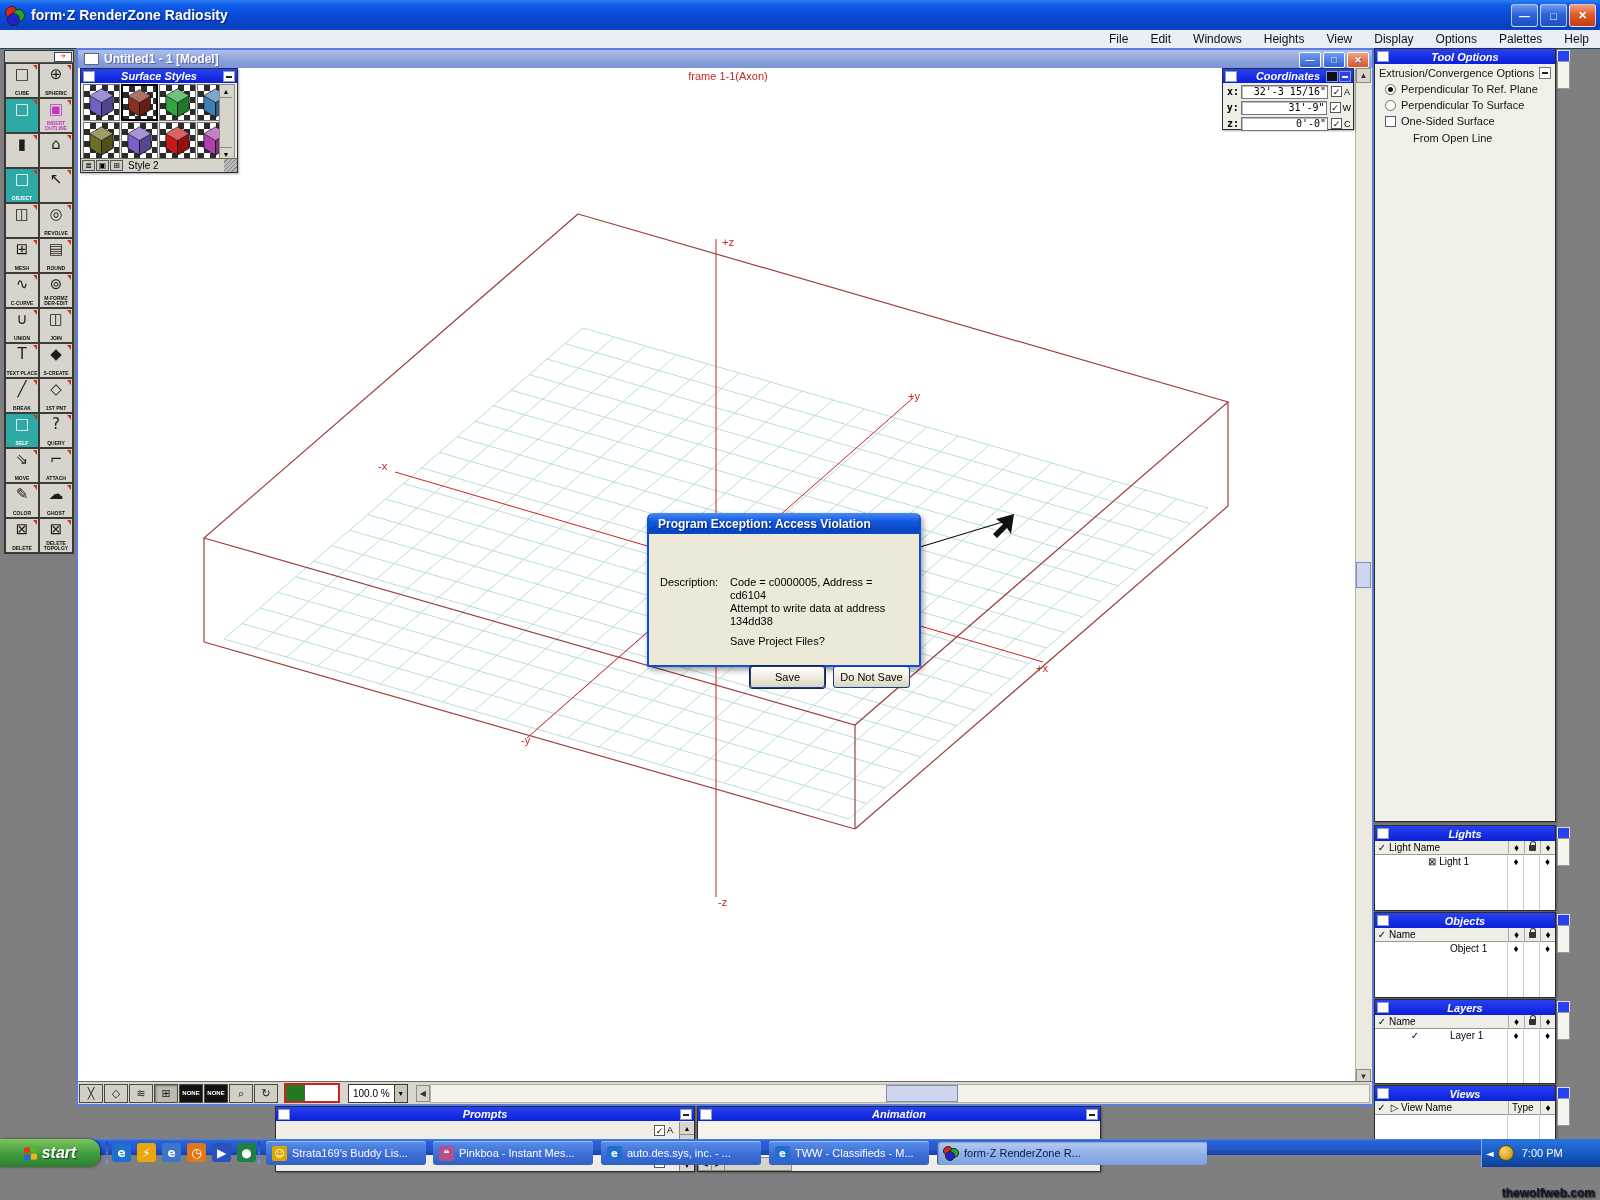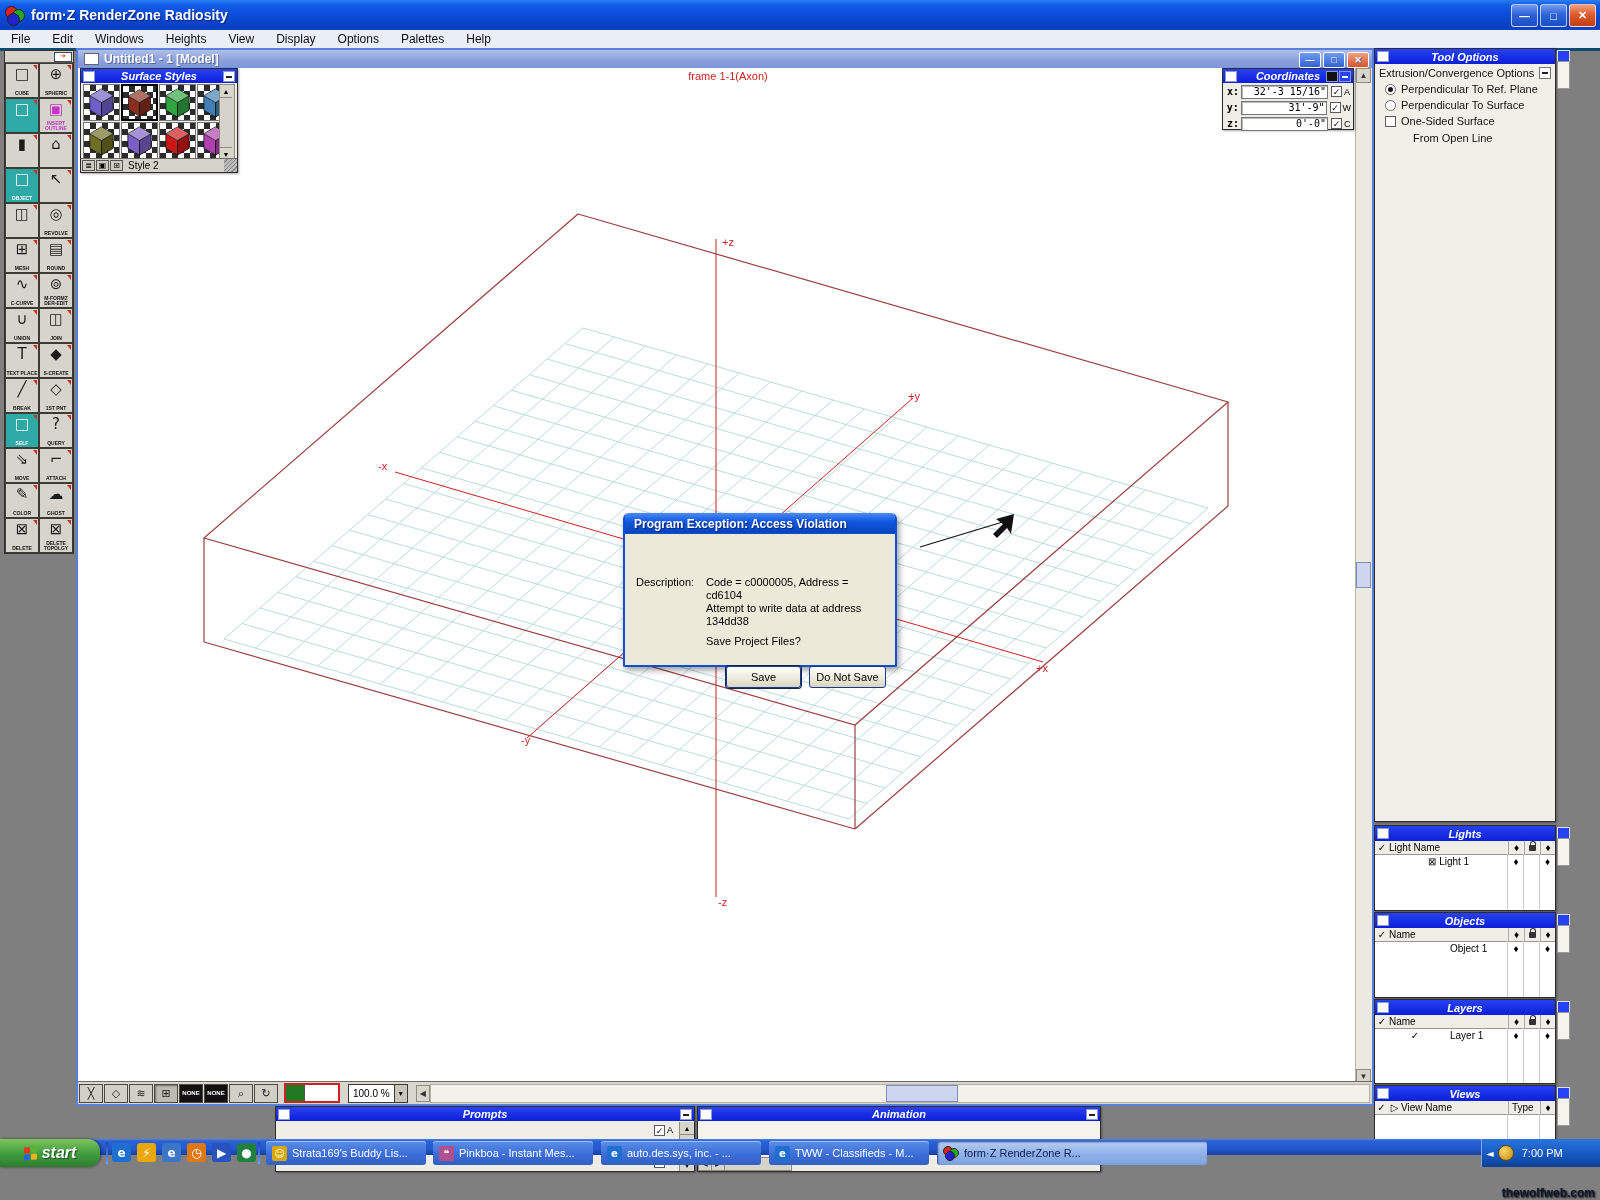--- a/index.html
+++ b/index.html
@@ -14,22 +14,22 @@
   .win-btns{position:absolute;right:4px;top:4px;display:flex;gap:2px;}
   .win-btn{width:25px;height:21px;border-radius:3px;border:1px solid #ffffffaa;color:#fff;
     background:linear-gradient(180deg,#6f9bf0,#2e63d8 45%,#1c4fc4);font:bold 11px "Liberation Sans",sans-serif;
     display:flex;align-items:center;justify-content:center;}
   .win-btn.close{background:linear-gradient(180deg,#f0a080,#dd5b2c 45%,#c33d12);}
   .logo-formz{width:20px;height:18px;position:relative;margin-left:5px;}
   .logo-formz i{position:absolute;width:11px;height:11px;border-radius:50%;border:1px solid #222;}
   .logo-formz .r{left:0;top:0;background:#d22;} .logo-formz .g{left:7px;top:3px;background:#2a2;} .logo-formz .b{left:2px;top:7px;background:#22c;}
 
   
-  .menubar{position:absolute;left:0;top:30px;width:1600px;height:18px;background:#e9eef7;border-bottom:3px solid #0c4a6e;
-    display:flex;align-items:center;gap:0;}
+  .menubar{position:absolute;left:0;top:30px;width:1600px;height:18px;background:#e9eef7;border-bottom:1px solid #0c4a6e;
+    display:flex;align-items:center;gap:0;justify-content:flex-end;}
   .menu-item{font:12px "Liberation Sans",sans-serif;color:#111;padding:0 11px;}
 
   
   .docwin{position:absolute;left:76px;top:48px;width:1298px;height:1058px;border:2px solid #5a7edc;background:#fff;box-sizing:border-box;}
   .doc-title{position:absolute;left:0;top:0;right:0;height:18px;background:linear-gradient(180deg,#aebfe8,#8aa0dc 60%,#7e96d6);
     display:flex;align-items:center;color:#fff;font:bold 12px "Liberation Sans",sans-serif;text-shadow:1px 1px 0 #55679e;}
   .doc-icon{width:13px;height:10px;background:#fff;border:1px solid #667;margin:0 5px 0 6px;}
   .doc-btns{position:absolute;right:3px;top:2px;display:flex;gap:2px;}
   .doc-btn{width:20px;height:14px;border-radius:2px;border:1px solid #fff;color:#fff;font:bold 9px "Liberation Sans",sans-serif;
     background:linear-gradient(180deg,#6f9bf0,#2e63d8);display:flex;align-items:center;justify-content:center;}
@@ -125,21 +125,21 @@
   .col-lines{position:absolute;top:13px;bottom:0;border-left:1px solid #ccc;}
   .lock-icon{position:relative;width:7px;height:6px;background:#333;border-radius:1px;display:inline-block;}
   .lock-icon::before{content:"";position:absolute;top:-4px;left:1px;width:4px;height:4px;border:1px solid #333;border-bottom:none;border-radius:3px 3px 0 0;}
 
   
   .dock{position:absolute;left:1556px;top:48px;width:14px;height:1102px;}
   .dock .dk{position:absolute;left:1px;width:11px;height:10px;background:#2742f2;border:1px solid #dde;}
   .dock .dw{position:absolute;left:1px;width:11px;height:26px;background:#f4f3ec;border:1px solid #999;}
 
   
-  .dialog{position:absolute;left:623px;top:513px;width:274px;height:154px;background:#ece9d8;border:2px solid #0a50d8;border-top:none;
+  .dialog{position:absolute;left:647px;top:513px;width:274px;height:154px;background:#ece9d8;border:2px solid #0a50d8;border-top:none;
     border-radius:6px 6px 2px 2px;box-shadow:2px 3px 6px #00000066;z-index:60;box-sizing:border-box;}
   .dlg-title{height:21px;border-radius:5px 5px 0 0;background:linear-gradient(180deg,#4a8bf5 0%,#1259e0 40%,#0845bc 90%,#0c4fd0 100%);
     color:#fff;font:bold 12px "Liberation Sans",sans-serif;display:flex;align-items:center;padding-left:9px;text-shadow:1px 1px 1px #05227a;}
   .dlg-body{position:relative;font:11px "Liberation Sans",sans-serif;color:#000;height:131px;margin-top:20px;}
   .dlg-desc{position:absolute;left:11px;top:22px;}
   .dlg-lines{position:absolute;left:81px;top:22px;line-height:13px;width:180px;}
   .dlg-q{position:absolute;left:81px;top:81px;}
   .dlg-btn{position:absolute;top:112px;height:22px;background:linear-gradient(180deg,#ffffff,#ece9d8 60%,#d8d4c0);
     border:1px solid #1c3a8c;border-radius:3px;font:11px "Liberation Sans",sans-serif;display:flex;align-items:center;justify-content:center;box-sizing:border-box;}
   .dlg-btn.default{left:101px;width:75px;box-shadow:0 0 0 1px #15254e;}

